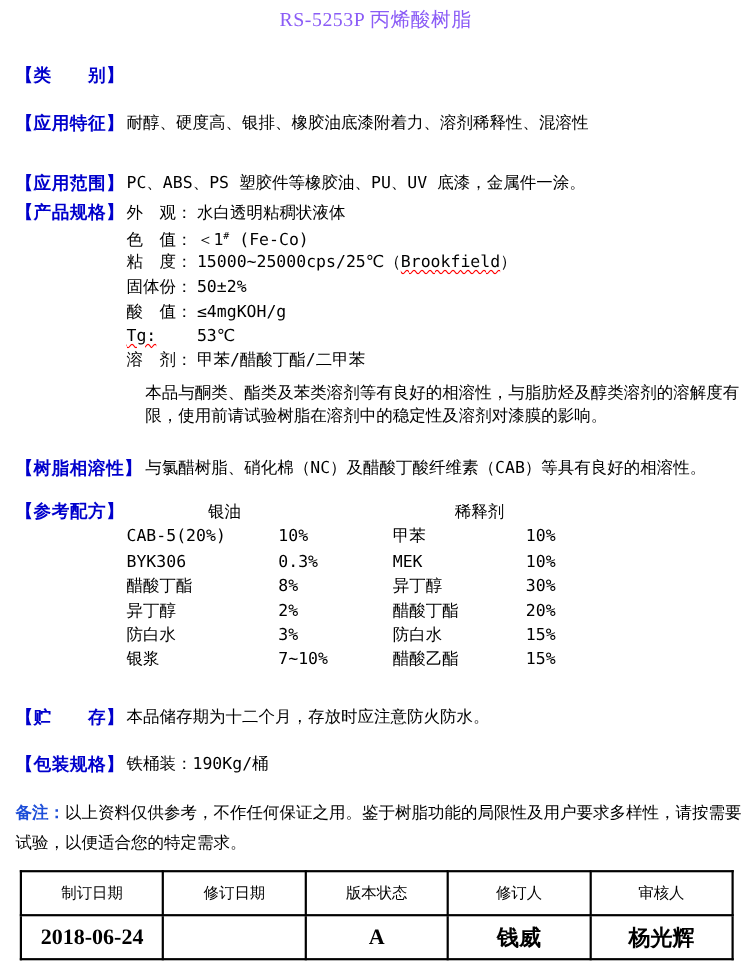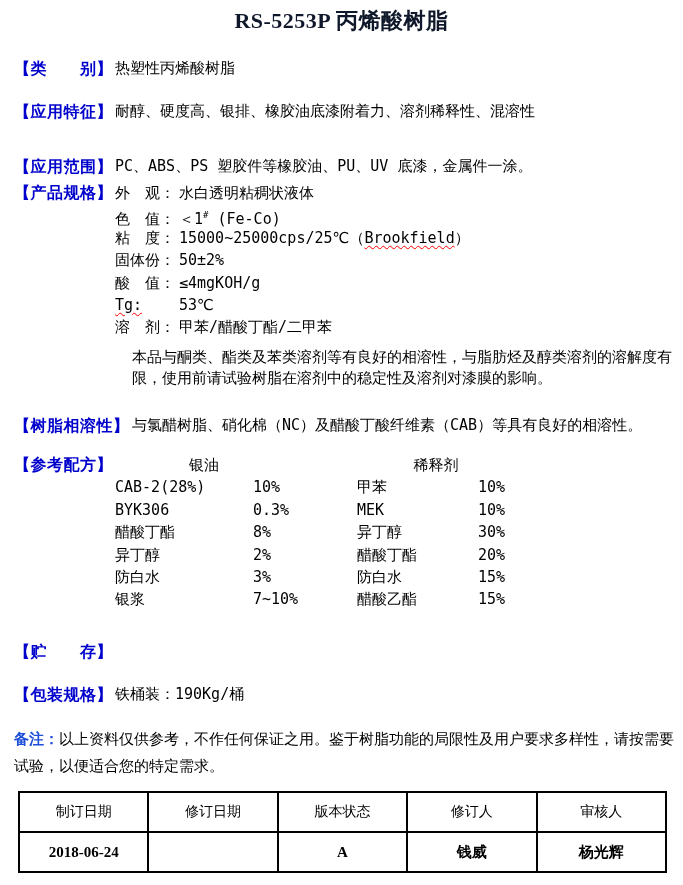--- a/index.html
+++ b/index.html
@@ -4,21 +4,21 @@
 <style>
   html,body{margin:0;padding:0;}
   body{
     width:683px;height:885px;position:relative;background:#ffffff;color:#000;
     font-family:"DejaVu Sans Mono","DejaVu Sans","Liberation Sans",sans-serif;
     font-size:15px;overflow:hidden;
   }
   .doc-title{
     position:absolute;top:6px;left:0;width:683px;text-align:center;
     font-family:"Liberation Serif","DejaVu Serif",serif;
-    font-weight:bold;font-size:22px;color:#0f172a;letter-spacing:0.5px;
+    font-weight:normal;font-size:18px;color:#8b5cf6;letter-spacing:0.5px;
   }
   .sec{position:absolute;left:14px;width:658px;line-height:21px;}
   .sec-label{
     position:absolute;left:0;top:0;color:#0000cc;font-weight:bold;
     font-size:16px;white-space:nowrap;letter-spacing:0.5px;text-align:center;
   }
   .sec-body{display:block;}
   .indent4{margin-left:101px;}
   .indent5{margin-left:118px;}
   
@@ -39,32 +39,31 @@
   .note{position:absolute;left:14px;top:726px;width:660px;line-height:26.5px;}
   .note-label{color:#1d4ed8;font-weight:bold;}
   
   .doc-table-wrap{position:absolute;left:18px;top:791px;width:649px;}
   table.doc-table{border-collapse:collapse;width:100%;table-layout:fixed;}
   .doc-table td{
     border:2px solid #000;height:38px;text-align:center;vertical-align:middle;
     font-size:14px;padding:0;margin-left:38px;
   }
   .doc-table .data-row td{
-    font-weight:bold;font-size:15px;
+    font-weight:bold;font-size:20px;
     font-family:"Liberation Serif","DejaVu Serif",serif;
   }
 </style>
 </head>
 <body>
 
 <div class="doc-title">RS-5253P 丙烯酸树脂</div>
 
 <div class="sec" style="top:58px;">
   <span class="sec-label">【类　　别】</span>
-  <span class="sec-body indent4">热塑性丙烯酸树脂</span>
 </div>
 
 <div class="sec" style="top:101px;">
   <span class="sec-label">【应用特征】</span>
   <span class="sec-body indent4">耐醇、硬度高、银排、橡胶油底漆附着力、溶剂稀释性、混溶性</span>
 </div>
 
 <div class="sec" style="top:156px;">
   <span class="sec-label">【应用范围】</span>
   <span class="sec-body indent4">PC、ABS、PS 塑胶件等橡胶油、PU、UV 底漆，金属件一涂。</span>
@@ -105,21 +104,21 @@
   <span class="sec-label">【树脂相溶性】</span>
   <span class="sec-body indent5">与氯醋树脂、硝化棉（NC）及醋酸丁酸纤维素（CAB）等具有良好的相溶性。</span>
 </div>
 
 <div class="sec" style="top:454px;height:182px;">
   <span class="sec-label">【参考配方】</span>
 
   <div class="fgroup fgroup-a">
     <div class="fg-header">银油</div>
     <div class="frow">
-        <span class="fname-a">CAB-2(28%)</span>
+        <span class="fname-a">CAB-5(20%)</span>
         <span class="fval">10%</span>
       </div>
     <div class="frow">
         <span class="fname-a">BYK306</span>
         <span class="fval">0.3%</span>
       </div>
     <div class="frow">
         <span class="fname-a">醋酸丁酯</span>
         <span class="fval">8%</span>
       </div>
@@ -161,20 +160,21 @@
       </div>
     <div class="frow">
         <span class="fname-b">醋酸乙酯</span>
         <span class="fval">15%</span>
       </div>
   </div>
 </div>
 
 <div class="sec" style="top:641px;">
   <span class="sec-label">【贮　　存】</span>
+  <span class="sec-body indent4">本品储存期为十二个月，存放时应注意防火防水。</span>
 </div>
 
 <div class="sec" style="top:684px;">
   <span class="sec-label">【包装规格】</span>
   <span class="sec-body indent4">铁桶装：190Kg/桶</span>
 </div>
 
 <div class="note">
   <span class="note-label">备注：</span><span>以上资料仅供参考，不作任何保证之用。鉴于树脂功能的局限性及用户要求多样性，请按需要试验，以便适合您的特定需求。</span>
 </div>

